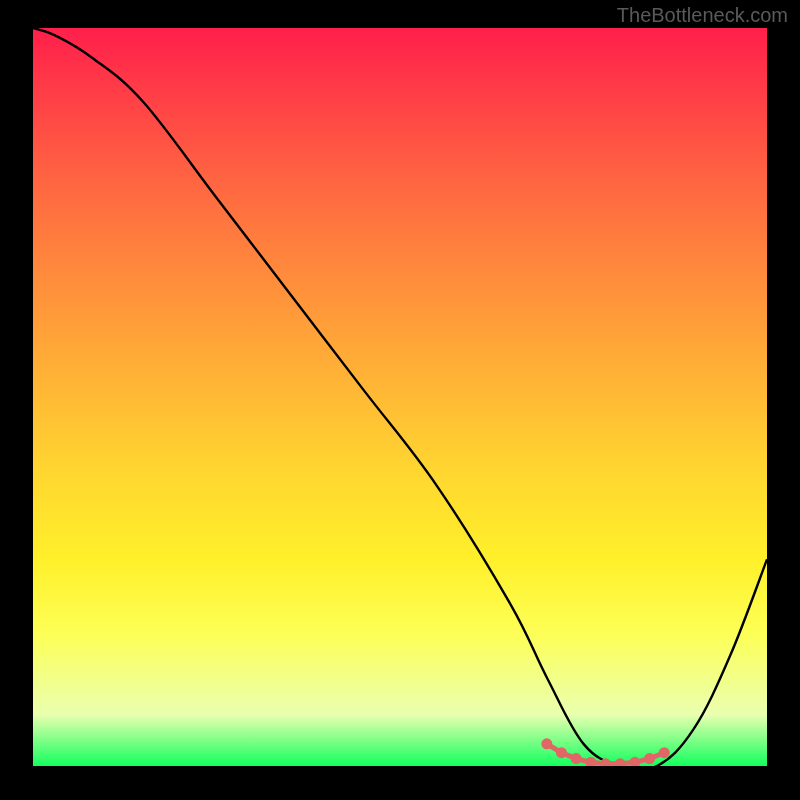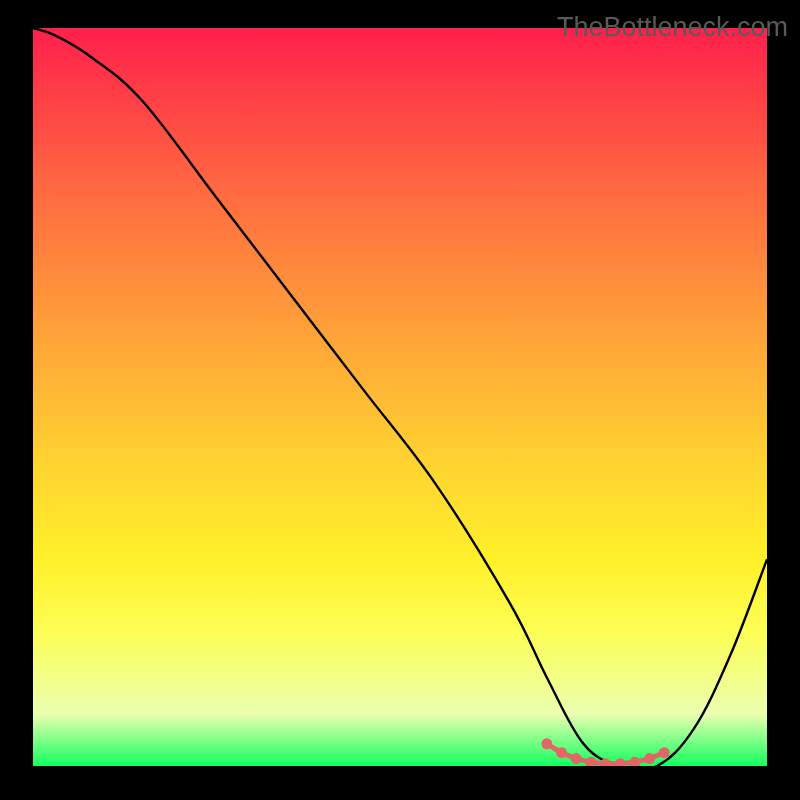--- a/index.html
+++ b/index.html
@@ -5,24 +5,24 @@
   * { margin: 0; padding: 0; box-sizing: border-box; }
   body {
     width: 800px;
     height: 800px;
     background: #000;
     position: relative;
     font-family: Arial, sans-serif;
   }
   .watermark {
     position: absolute;
-    top: 12px;
+    top: 4px;
     right: 12px;
     color: #5a5a5a;
-    font-size: 27px;
+    font-size: 20px;
     font-weight: 500;
     z-index: 10;
   }
   .plot-area {
     position: absolute;
     left: 33px;
     top: 28px;
     width: 734px;
     height: 738px;
     overflow: hidden;

